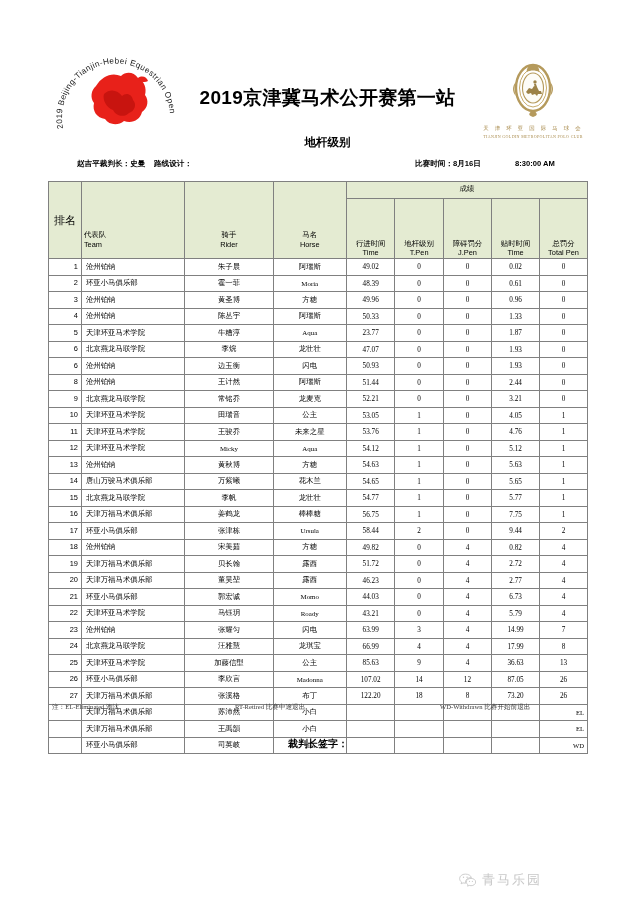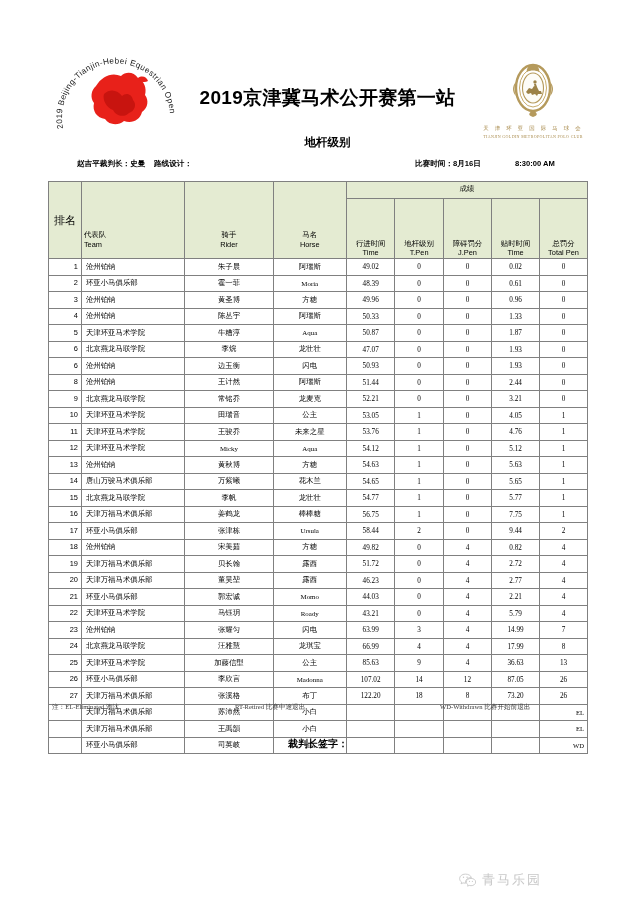--- a/index.html
+++ b/index.html
@@ -267,21 +267,21 @@
           <td class="c-num">0</td>
           <td class="c-num">0</td>
           <td class="c-num">1.33</td>
           <td class="c-num">0</td>
         </tr>
         <tr>
           <td class="c-rank">5</td>
           <td class="c-team">天津环亚马术学院</td>
           <td class="c-rider">牛糟淳</td>
           <td class="c-horse latin">Aqua</td>
-          <td class="c-num">50.87</td>
+          <td class="c-num">23.77</td>
           <td class="c-num">0</td>
           <td class="c-num">0</td>
           <td class="c-num">1.87</td>
           <td class="c-num">0</td>
         </tr>
         <tr>
           <td class="c-rank">6</td>
           <td class="c-team">北京燕龙马联学院</td>
           <td class="c-rider">李烷</td>
           <td class="c-horse">龙壮壮</td>
@@ -446,21 +446,21 @@
           <td class="c-num">4</td>
         </tr>
         <tr>
           <td class="c-rank">21</td>
           <td class="c-team">环亚小马俱乐部</td>
           <td class="c-rider">郭宏诚</td>
           <td class="c-horse latin">Momo</td>
           <td class="c-num">44.03</td>
           <td class="c-num">0</td>
           <td class="c-num">4</td>
-          <td class="c-num">2.21</td>
+          <td class="c-num">6.73</td>
           <td class="c-num">4</td>
         </tr>
         <tr>
           <td class="c-rank">22</td>
           <td class="c-team">天津环亚马术学院</td>
           <td class="c-rider">马钰玥</td>
           <td class="c-horse latin">Roady</td>
           <td class="c-num">43.21</td>
           <td class="c-num">0</td>
           <td class="c-num">4</td>

